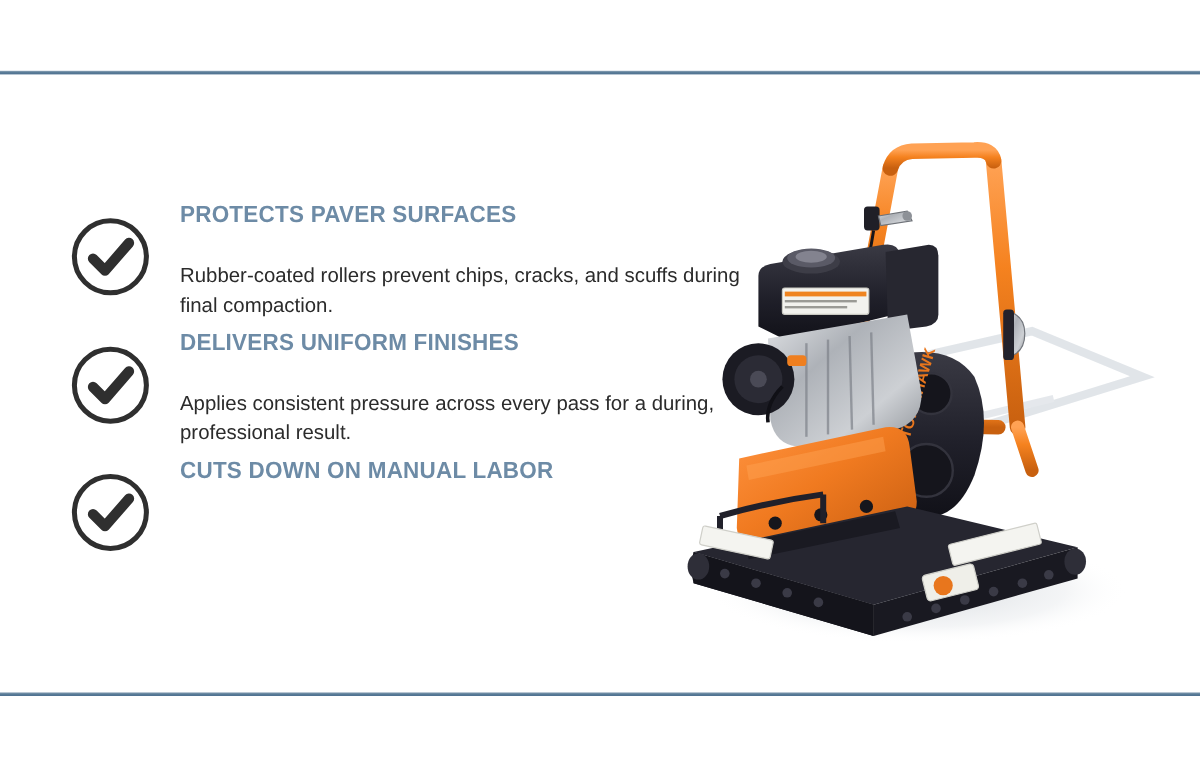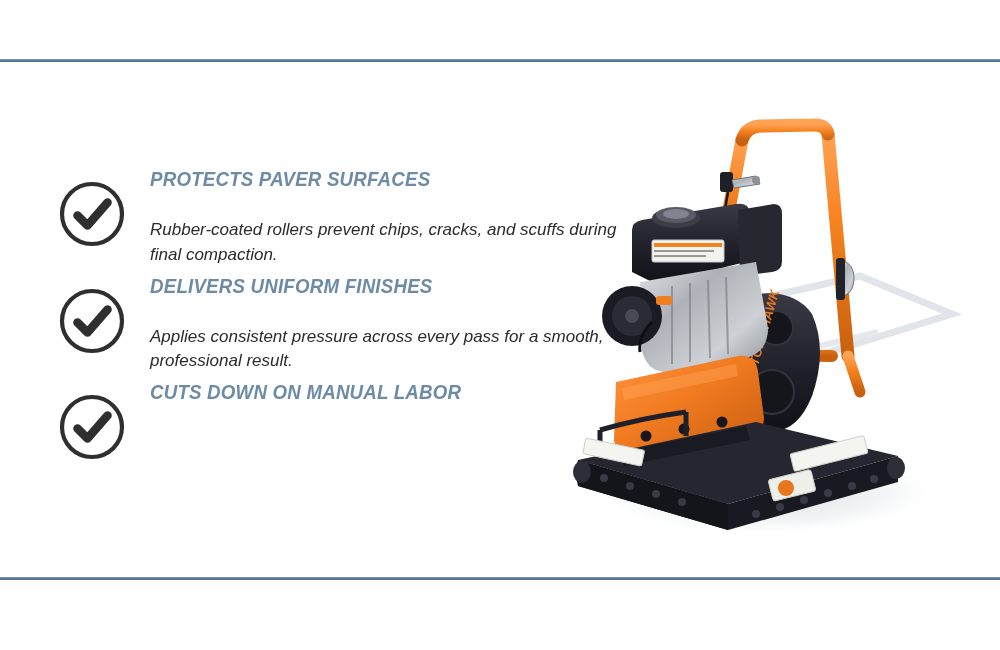--- a/index.html
+++ b/index.html
@@ -3,21 +3,21 @@
 <meta charset="utf-8">
 <title>Product Benefits</title>
 <style>
   * { margin:0; padding:0; box-sizing:border-box; }
   html, body {
     width:1000px; height:650px;
     background:#ffffff;
     font-family:"Liberation Sans", sans-serif;
     overflow:hidden;
   }
-  .stage { position:relative; width:1000px; height:650px; background:#ffffff;font-style:italic; }
+  .stage { position:relative; width:1000px; height:650px; background:#ffffff; }
 
   
   .rule {
     position:absolute; left:0; width:1000px; height:3px;
     background:linear-gradient(to bottom,#8ea4b8 0%,#5b7d98 45%,#4e7090 100%);
   }
   .rule-top { top:59px; }
   .rule-bottom { top:577px; }
 
   
@@ -84,21 +84,21 @@
     </div>
 
     <div class="feature">
       <span class="check-badge">
         <svg viewBox="0 0 68 68" xmlns="http://www.w3.org/2000/svg">
           <circle cx="34" cy="34" r="30" fill="none" stroke="#2f2f2f" stroke-width="4.2"></circle>
           <path d="M19.5 35.5 L29.5 45.5 L49.5 22.5" fill="none" stroke="#2f2f2f" stroke-width="8.6" stroke-linecap="round" stroke-linejoin="round"></path>
         </svg>
       </span>
       <div class="feature-title">DELIVERS UNIFORM FINISHES</div>
-      <div class="feature-desc">Applies consistent pressure across every pass for a smooth, professional result.</div>
+      <div class="feature-desc">Applies consistent pressure across every pass for a during, professional result.</div>
     </div>
 
     <div class="feature">
       <span class="check-badge">
         <svg viewBox="0 0 68 68" xmlns="http://www.w3.org/2000/svg">
           <circle cx="34" cy="34" r="30" fill="none" stroke="#2f2f2f" stroke-width="4.2"></circle>
           <path d="M19.5 35.5 L29.5 45.5 L49.5 22.5" fill="none" stroke="#2f2f2f" stroke-width="8.6" stroke-linecap="round" stroke-linejoin="round"></path>
         </svg>
       </span>
       <div class="feature-title">CUTS DOWN ON MANUAL LABOR</div>

